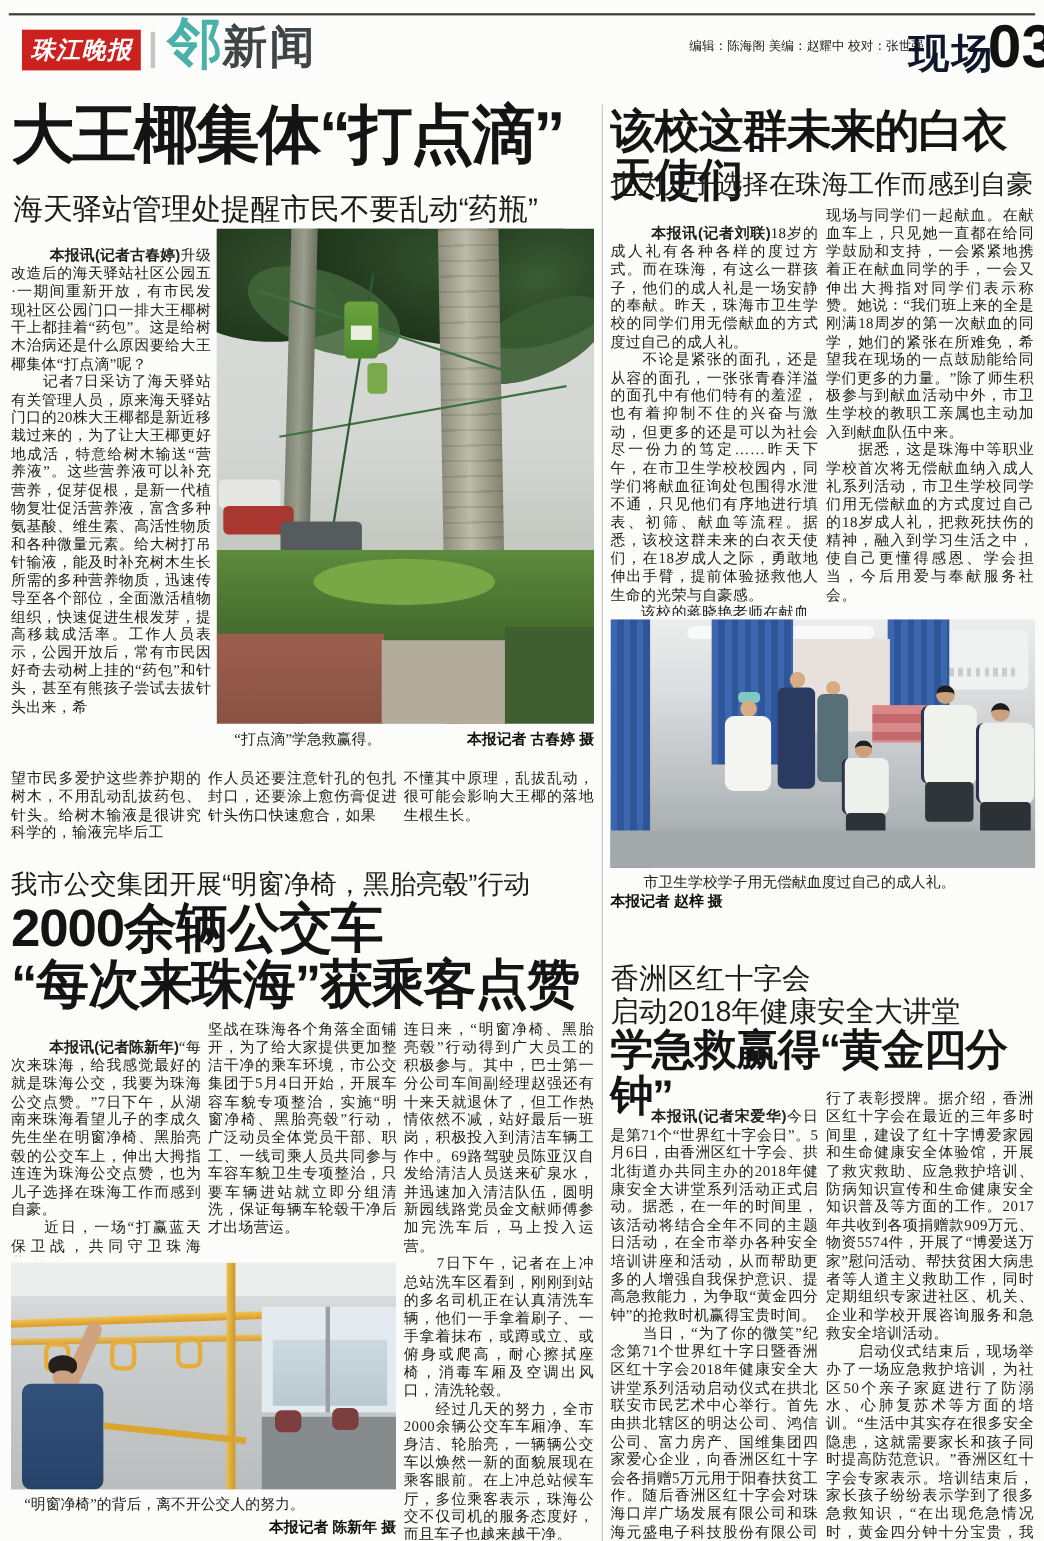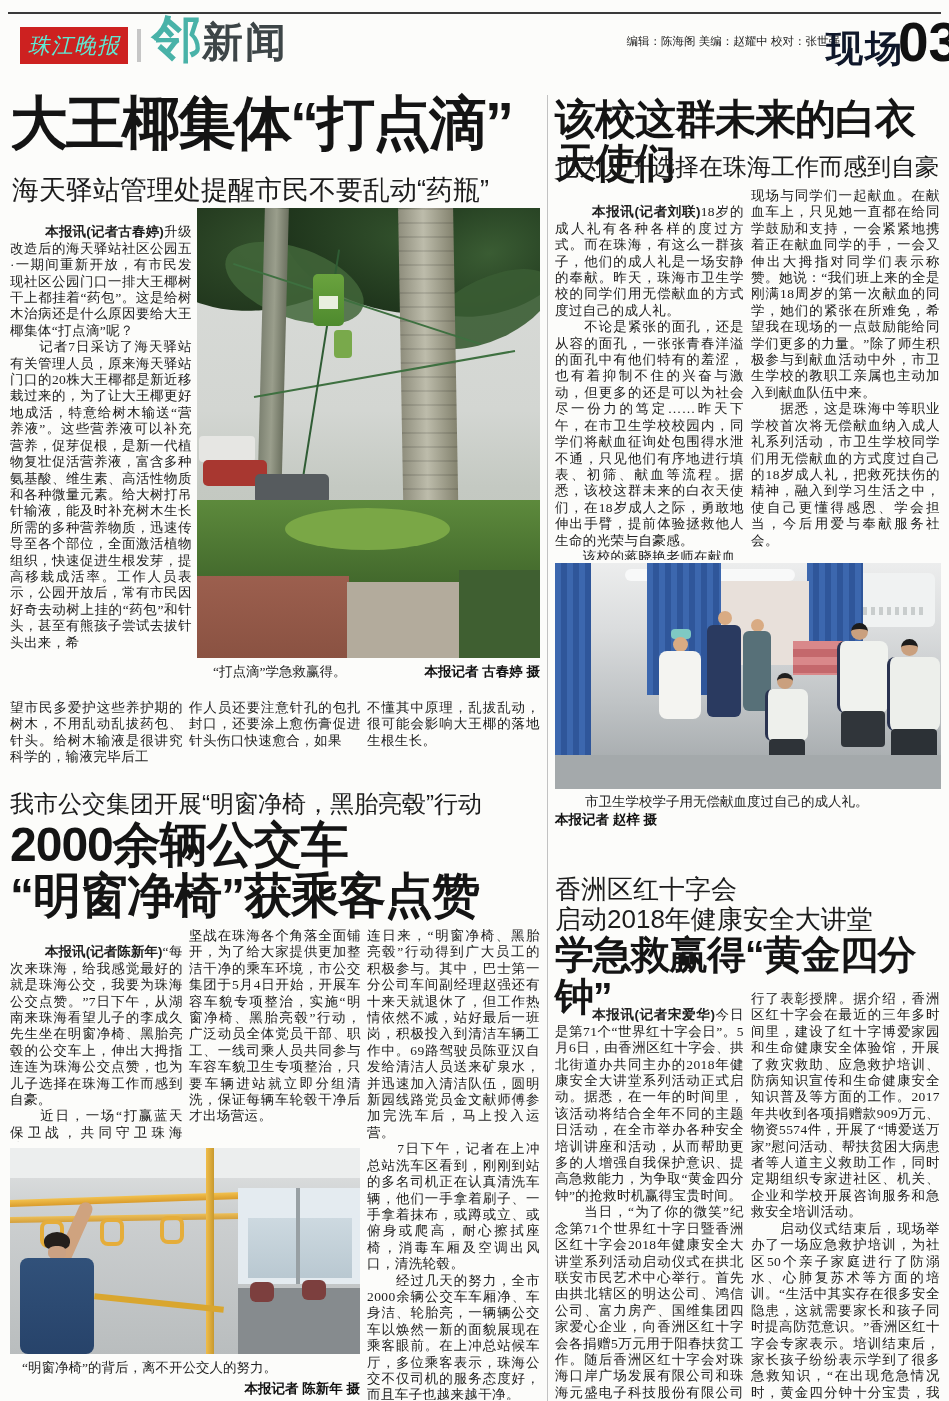--- a/index.html
+++ b/index.html
@@ -16,21 +16,21 @@
   .photo{position:absolute;overflow:hidden;}
   .ph{position:absolute;}
   .rule{position:absolute;background:#3a3a3a;}
 </style>
 </head>
 <body>
 
 <div class="rule" style="left:8px;top:12px;width:933px;height:2px;"></div>
 
 <div class="abs" style="left:20px;top:27px;width:108px;height:37px;background:#cd2120;display:flex;align-items:center;justify-content:center;">
-  <span style="color:#5eead4;font-family:'Liberation Serif','DejaVu Serif',serif;font-style:italic;font-weight:400;font-size:22px;letter-spacing:1px;">珠江晚报</span>
+  <span style="color:#ffffff;font-family:'Liberation Serif','DejaVu Serif',serif;font-style:italic;font-weight:700;font-size:22px;letter-spacing:1px;">珠江晚报</span>
 </div>
 <div class="abs" style="left:137px;top:29px;width:4px;height:33px;background:#c6c6c6;"></div>
 
 <div class="abs" style="left:152px;top:14px;display:flex;align-items:flex-end;">
   <span style="font-weight:900;font-size:50px;line-height:1;color:#49b2a8;">邻</span>
   <span style="font-weight:900;font-size:41px;line-height:1.05;color:#3d4547;letter-spacing:2px;">新闻</span>
 </div>
 
 <div class="abs" style="left:540px;top:31px;width:300px;text-align:right;">
   <div style="font-size:11.5px;color:#222;margin-top:3px;">编辑：陈海阁 美编：赵耀中 校对：张世强</div>
@@ -120,21 +120,21 @@
   <div class="ph" style="left:332px;top:94px;width:50px;height:74px;background:#edefeb;border-radius:8px;border-left:3px solid #2a3350;"></div>
   <div class="ph" style="left:336px;top:166px;width:46px;height:34px;background:#2c3136;border-radius:4px;"></div>
   <div class="ph" style="left:0;top:192px;width:386px;height:34px;background:#a4a9ab;"></div>
 </div>
 
 <div class="abs cap" style="left:585px;top:793px;width:356px;">市卫生学校学子用无偿献血度过自己的成人礼。</div>
 <div class="abs cred" style="left:555px;top:811px;width:386px;">本报记者 赵梓 摄</div>
 
 <div class="abs kick" style="left:10px;top:788px;width:534px;font-size:24px;">我市公交集团开展“明窗净椅，黑胎亮毂”行动</div>
 <div class="abs hl" style="left:10px;top:819px;width:534px;font-size:48px;letter-spacing:-1px;">2000余辆公交车</div>
-<div class="abs hl" style="left:10px;top:870px;width:534px;font-size:48px;letter-spacing:-1px;">“明窗净椅”获乘客点赞</div>
+<div class="abs hl" style="left:10px;top:870px;width:534px;font-size:48px;letter-spacing:-1px;">“每次来珠海”获乘客点赞</div>
 
 <p class="bt" style="left:10px;top:928px;width:173px;height:214px;margin:0;">
   <b>　　本报讯(记者陈新年)</b><span>“每次来珠海，给我感觉最好的就是珠海公交，我要为珠海公交点赞。”7日下午，从湖南来珠海看望儿子的李成久先生坐在明窗净椅、黑胎亮毂的公交车上，伸出大拇指连连为珠海公交点赞，也为儿子选择在珠海工作而感到自豪。
 　　近日，一场“打赢蓝天保卫战，共同守卫珠海蓝”的攻</span>
 </p>
 <p class="bt" style="left:189px;top:928px;width:172px;height:214px;margin:0;">坚战在珠海各个角落全面铺开，为了给大家提供更加整洁干净的乘车环境，市公交集团于5月4日开始，开展车容车貌专项整治，实施“明窗净椅、黑胎亮毂”行动，广泛动员全体党员干部、职工、一线司乘人员共同参与车容车貌卫生专项整治，只要车辆进站就立即分组清洗，保证每辆车轮毂干净后才出场营运。</p>
 <p class="bt" style="left:367px;top:928px;width:173px;height:472px;margin:0;">连日来，“明窗净椅、黑胎亮毂”行动得到广大员工的积极参与。其中，巴士第一分公司车间副经理赵强还有十来天就退休了，但工作热情依然不减，站好最后一班岗，积极投入到清洁车辆工作中。69路驾驶员陈亚汉自发给清洁人员送来矿泉水，并迅速加入清洁队伍，圆明新园线路党员金文献师傅参加完洗车后，马上投入运营。
 　　7日下午，记者在上冲总站洗车区看到，刚刚到站的多名司机正在认真清洗车辆，他们一手拿着刷子、一手拿着抹布，或蹲或立、或俯身或爬高，耐心擦拭座椅，消毒车厢及空调出风口，清洗轮毂。
 　　经过几天的努力，全市2000余辆公交车车厢净、车身洁、轮胎亮，一辆辆公交车以焕然一新的面貌展现在乘客眼前。在上冲总站候车厅，多位乘客表示，珠海公交不仅司机的服务态度好，而且车子也越来越干净。</p>
 

